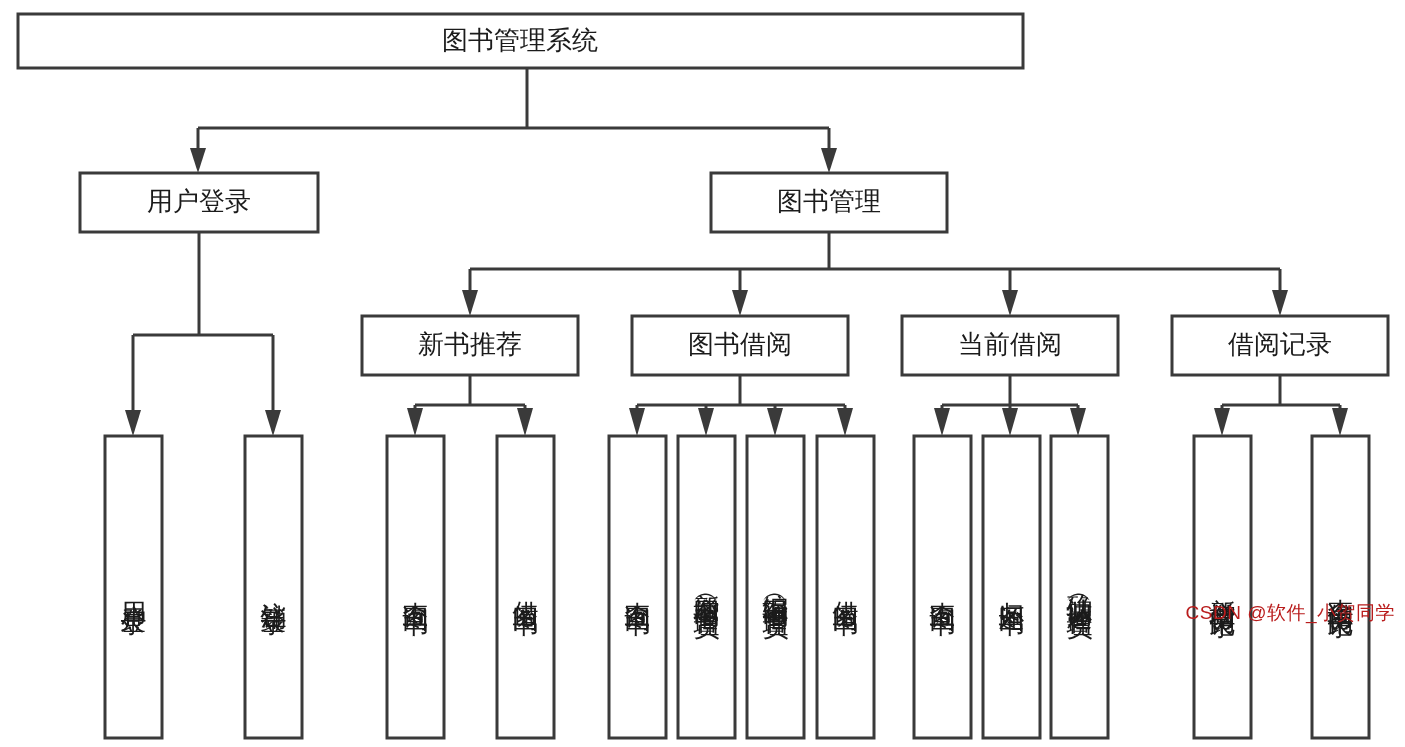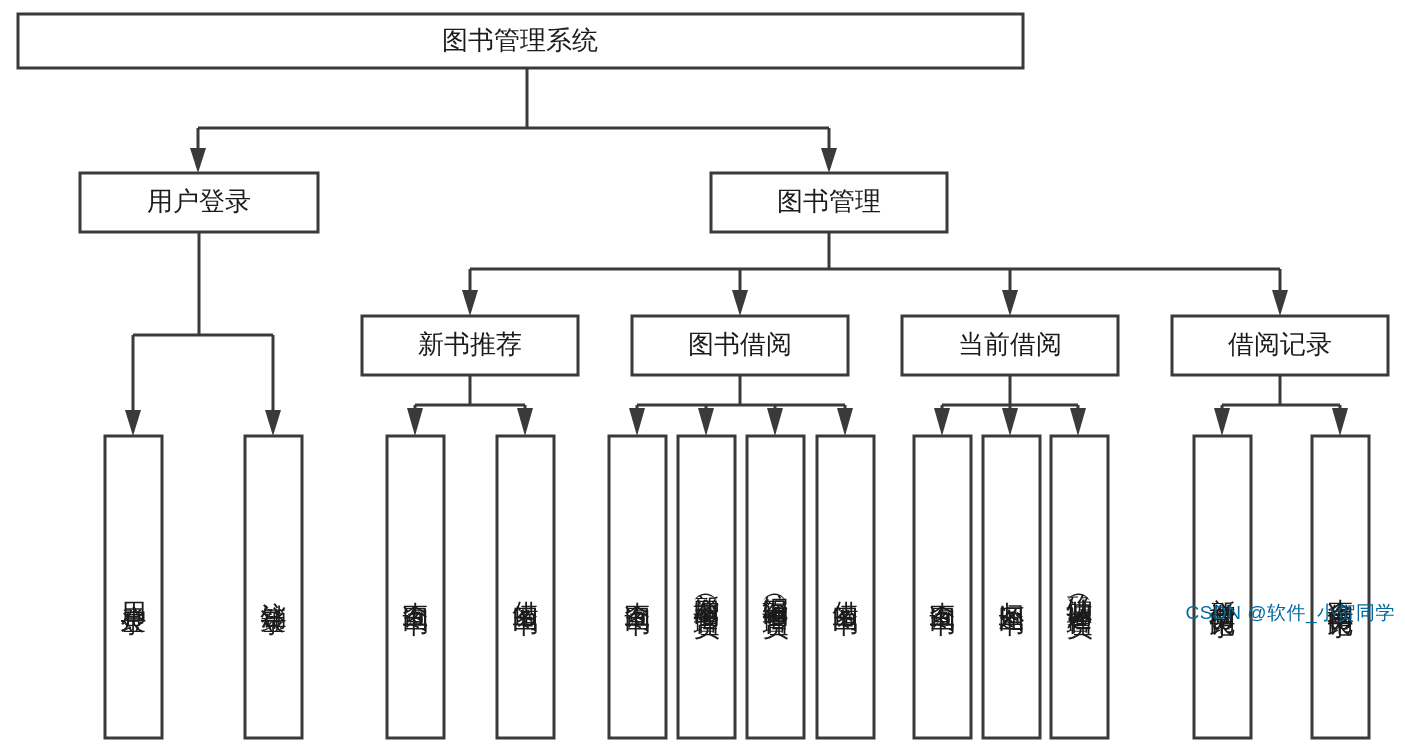--- a/index.html
+++ b/index.html
@@ -54,21 +54,21 @@
     text-orientation: upright;
     letter-spacing: 3px;
     dominant-baseline: central;
   }
   .watermark-text {
     position: absolute;
     right: 10px;
     bottom: 6px;
     font-family: "Liberation Sans", "DejaVu Sans", sans-serif;
     font-size: 19px;
-    color: #0369a1;
+    color: #b91c1c;
     white-space: nowrap;
     pointer-events: none;
     letter-spacing: 0.5px;
   }
 </style>
 </head>
 <body>
 
 <div id="diagram-root">
 

